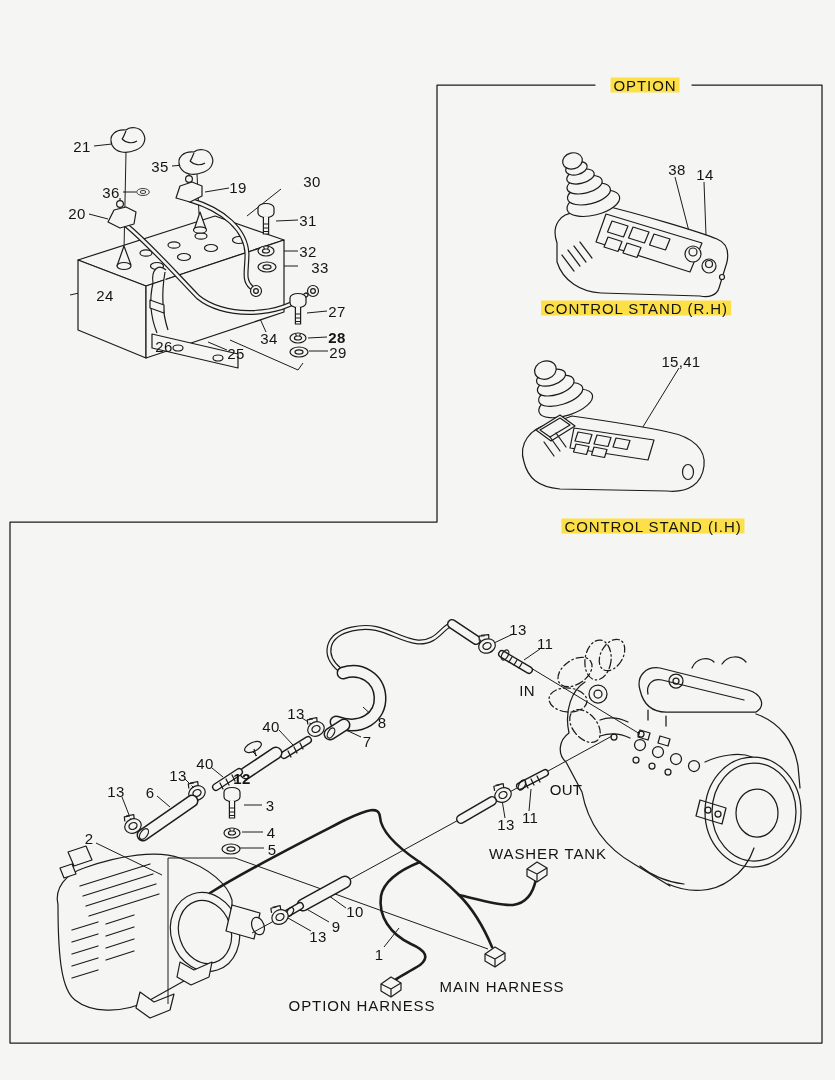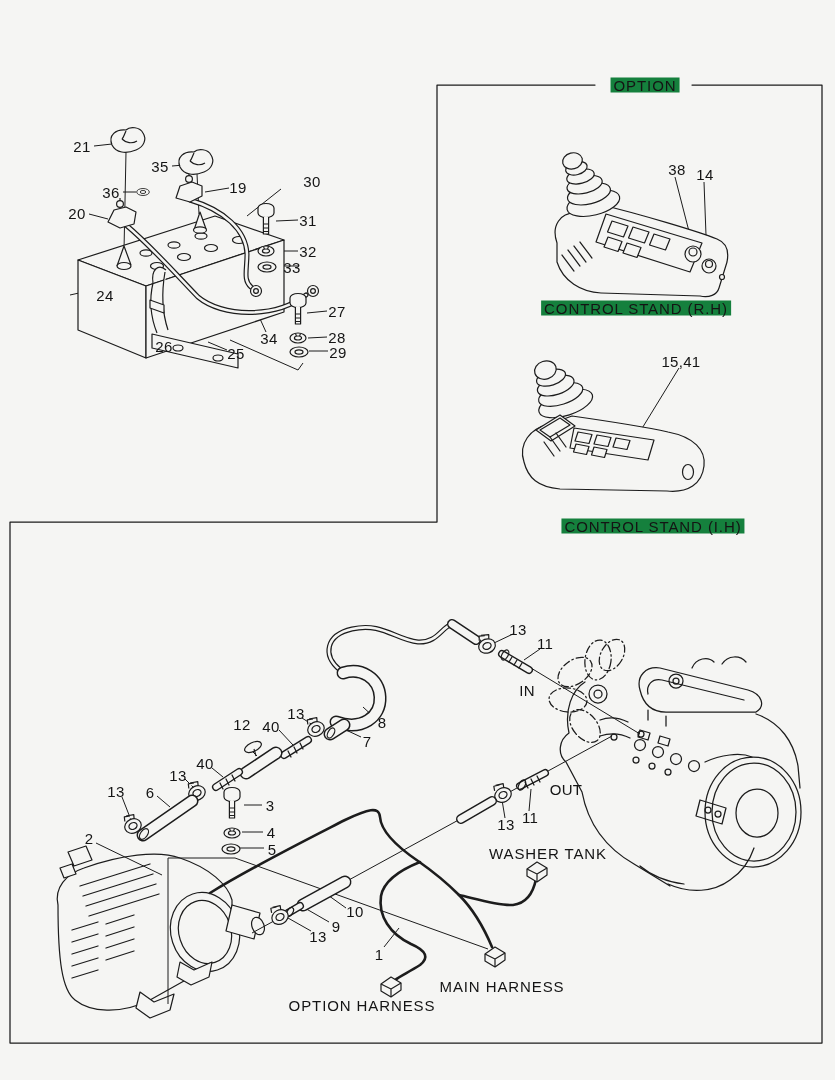--- a/index.html
+++ b/index.html
@@ -14,21 +14,21 @@
   .tI{stroke:#f5f5f3;fill:none;stroke-width:10;stroke-linecap:round;}
   .mO{stroke:#1c1c1c;fill:none;stroke-width:10;stroke-linecap:round;}
   .mI{stroke:#f5f5f3;fill:none;stroke-width:7;stroke-linecap:round;}
   .sO{stroke:#1c1c1c;fill:none;stroke-width:8;stroke-linecap:round;}
   .sI{stroke:#f5f5f3;fill:none;stroke-width:5.2;stroke-linecap:round;}
   .wO{stroke:#1c1c1c;fill:none;stroke-width:5;stroke-linecap:round;}
   .wI{stroke:#f5f5f3;fill:none;stroke-width:2.6;stroke-linecap:round;}
   .dash{stroke-dasharray:7 3 1.5 3;}
   .lbl{position:absolute;transform:translate(-50%,-50%);color:#141414;font-size:15px;
        white-space:nowrap;letter-spacing:.3px;line-height:1;}
-  .caption{letter-spacing:.9px;background:#15803d;padding:0 3px;}
+  .caption{letter-spacing:.9px;background:#fde047;padding:0 3px;}
 </style>
 </head>
 <body>
 
 <div class="page">
 
 <svg width="835" height="1080" viewBox="0 0 835 1080">
   <defs>
     <g id="washerFlat" class="part">
           <ellipse rx="9" ry="5"></ellipse>
@@ -347,38 +347,38 @@
 
 <div id="label-layer">
       <div class="lbl" style="left: 82px; top: 146px;">21</div>
       <div class="lbl" style="left: 160px; top: 166px;">35</div>
       <div class="lbl" style="left: 111px; top: 192px;">36</div>
       <div class="lbl" style="left: 238px; top: 187px;">19</div>
       <div class="lbl" style="left: 284px; top: 181px; margin-left: 28px;">30</div>
       <div class="lbl" style="left: 77px; top: 213px;">20</div>
       <div class="lbl" style="left: 308px; top: 220px;">31</div>
       <div class="lbl" style="left: 308px; top: 251px;">32</div>
-      <div class="lbl" style="left: 292px; top: 267px;">33</div>
+      <div class="lbl" style="left: 320px; top: 267px;">33</div>
       <div class="lbl" style="left: 60px; top: 295px; margin-left: 45px;">24</div>
       <div class="lbl" style="left: 164px; top: 346px;">26</div>
       <div class="lbl" style="left: 236px; top: 353px;">25</div>
       <div class="lbl" style="left: 269px; top: 338px;">34</div>
       <div class="lbl" style="left: 337px; top: 311px;">27</div>
-      <div class="lbl" style="left: 337px; top: 337px;">28</div>
+      <div class="lbl" style="left: 337px; top: 337px; font-weight: bold;">28</div>
       <div class="lbl" style="left: 338px; top: 352px;">29</div>
       <div class="lbl" style="left: 677px; top: 169px;">38</div>
       <div class="lbl" style="left: 705px; top: 174px;">14</div>
       <div class="lbl" style="left: 681px; top: 361px;">15,41</div>
       <div class="lbl" style="left: 518px; top: 629px;">13</div>
       <div class="lbl" style="left: 545px; top: 643px;">11</div>
       <div class="lbl" style="left: 382px; top: 722px;">8</div>
       <div class="lbl" style="left: 367px; top: 741px;">7</div>
       <div class="lbl" style="left: 296px; top: 713px;">13</div>
       <div class="lbl" style="left: 271px; top: 726px;">40</div>
-      <div class="lbl" style="left: 242px; top: 724px;">12</div>
+      <div class="lbl" style="left: 242px; top: 778px; font-weight: bold;">12</div>
       <div class="lbl" style="left: 205px; top: 763px;">40</div>
       <div class="lbl" style="left: 178px; top: 775px;">13</div>
       <div class="lbl" style="left: 150px; top: 792px;">6</div>
       <div class="lbl" style="left: 116px; top: 791px;">13</div>
       <div class="lbl" style="left: 270px; top: 805px;">3</div>
       <div class="lbl" style="left: 271px; top: 832px;">4</div>
       <div class="lbl" style="left: 272px; top: 849px;">5</div>
       <div class="lbl" style="left: 89px; top: 838px;">2</div>
       <div class="lbl" style="left: 530px; top: 817px;">11</div>
       <div class="lbl" style="left: 506px; top: 824px;">13</div>

